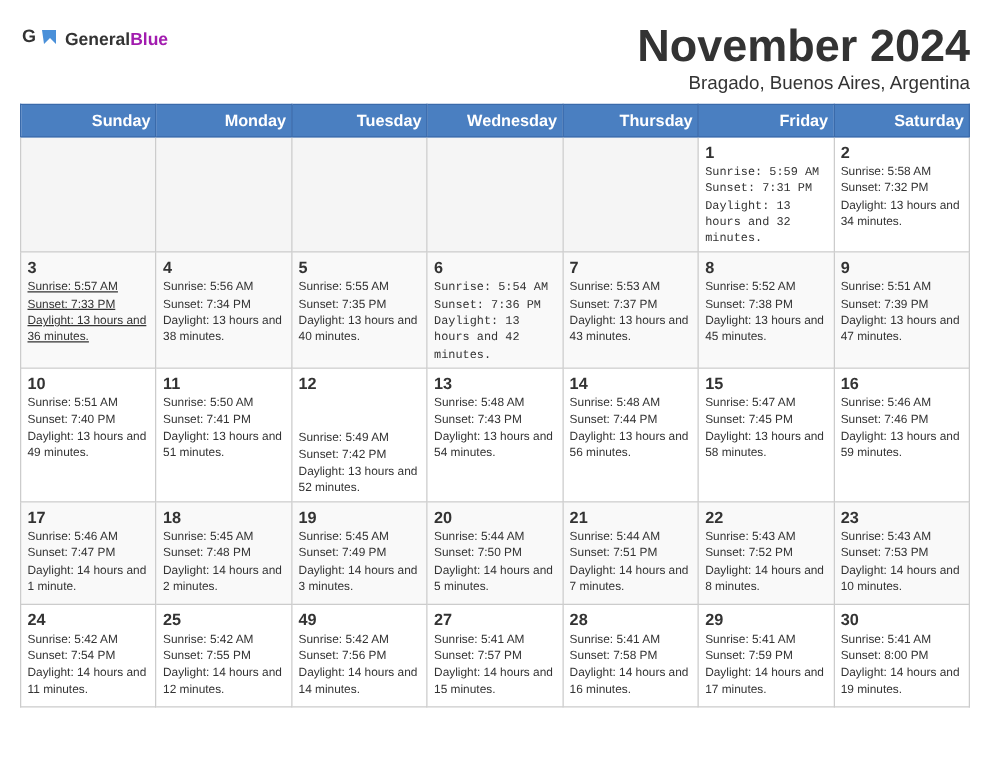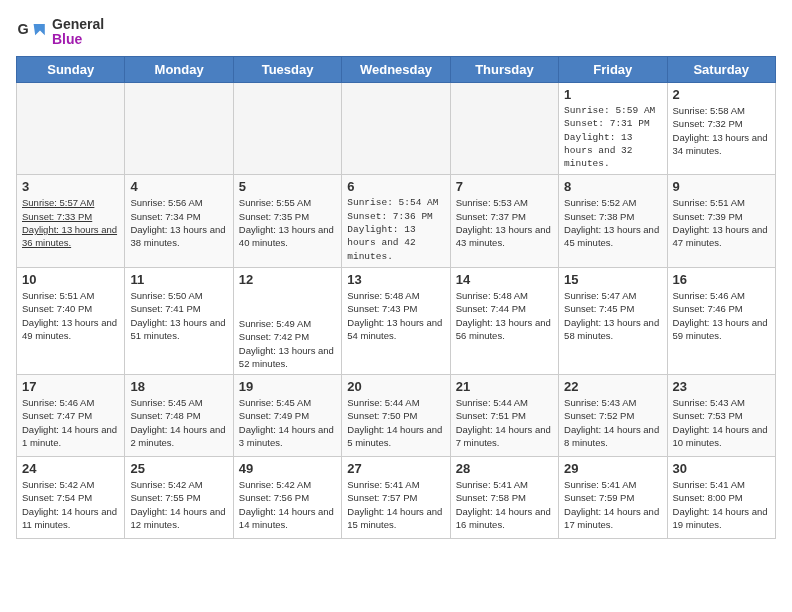--- a/index.html
+++ b/index.html
@@ -16,21 +16,20 @@
       align-items: flex-start;
       margin-bottom: 8px;
     }
     .logo {
       display: flex;
       align-items: center;
       gap: 4px;
     }
     .logo-text {
       display: flex;
-      flex-direction: column;
       font-size: 14px;
       font-weight: bold;
       line-height: 1.1;
       justify-content: space-between;
     }
     .logo-text span:first-child { color: #333; }
     .logo-text span:last-child { color: #a21caf; }
     .logo-icon {
       width: 32px;
       height: 32px;
@@ -51,21 +50,21 @@
       width: 100%;
       border-collapse: collapse;
       border: 1px solid #ccc;
     }
     .calendar th {
       background: #4a7fc1;
       color: #fff;
       font-size: 13px;
       font-weight: bold;
       padding: 5px 4px;
-      text-align: center;
+      text-align: right;
       border: 1px solid #3a6aaa;
     }
     .calendar td {
       width: 14.28%;
       vertical-align: top;
       padding: 4px 5px;
       border: 1px solid #ccc;
       font-size: 10px;
       color: #333;
       background: #fff;
@@ -97,20 +96,22 @@
     <svg class="logo-icon" viewBox="0 0 40 40">
       <text x="2" y="22" font-size="18" font-weight="bold" fill="#333">G</text>
       <path d="M22 10 L36 10 L36 24 L30 18 L24 24 Z" fill="#4a90d9"></path>
     </svg>
     <div class="logo-text">
       <span>General</span>
       <span>Blue</span>
     </div>
   </div>
   <div class="title-section">
+    <div class="month-title">November 2024</div>
+    <div class="subtitle">Bragado, Buenos Aires, Argentina</div>
   </div>
 </div>
 
 <table class="calendar">
   <thead>
     <tr>
     <th>Sunday</th>
         <th>Monday</th>
         <th>Tuesday</th>
         <th>Wednesday</th>

